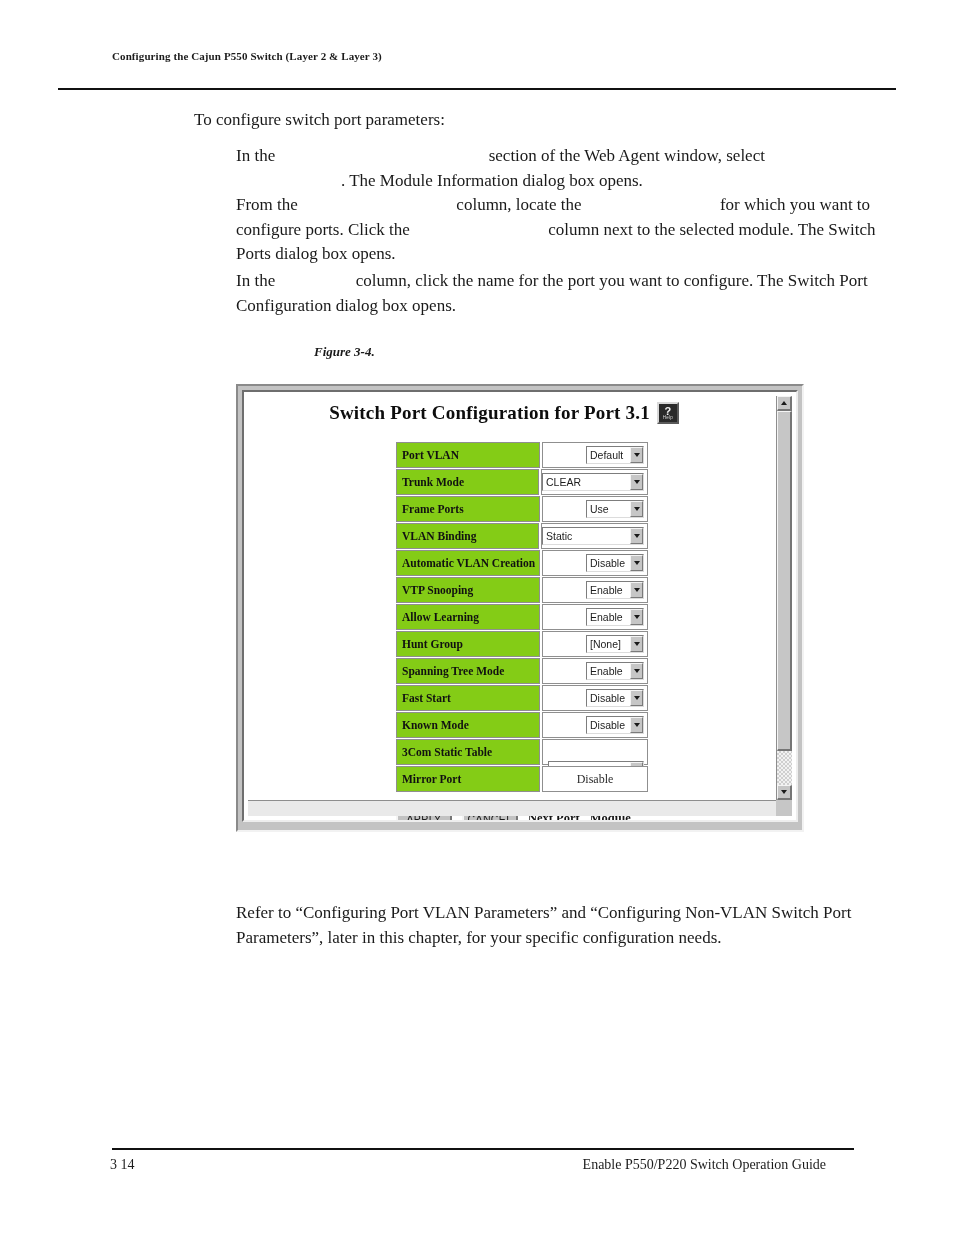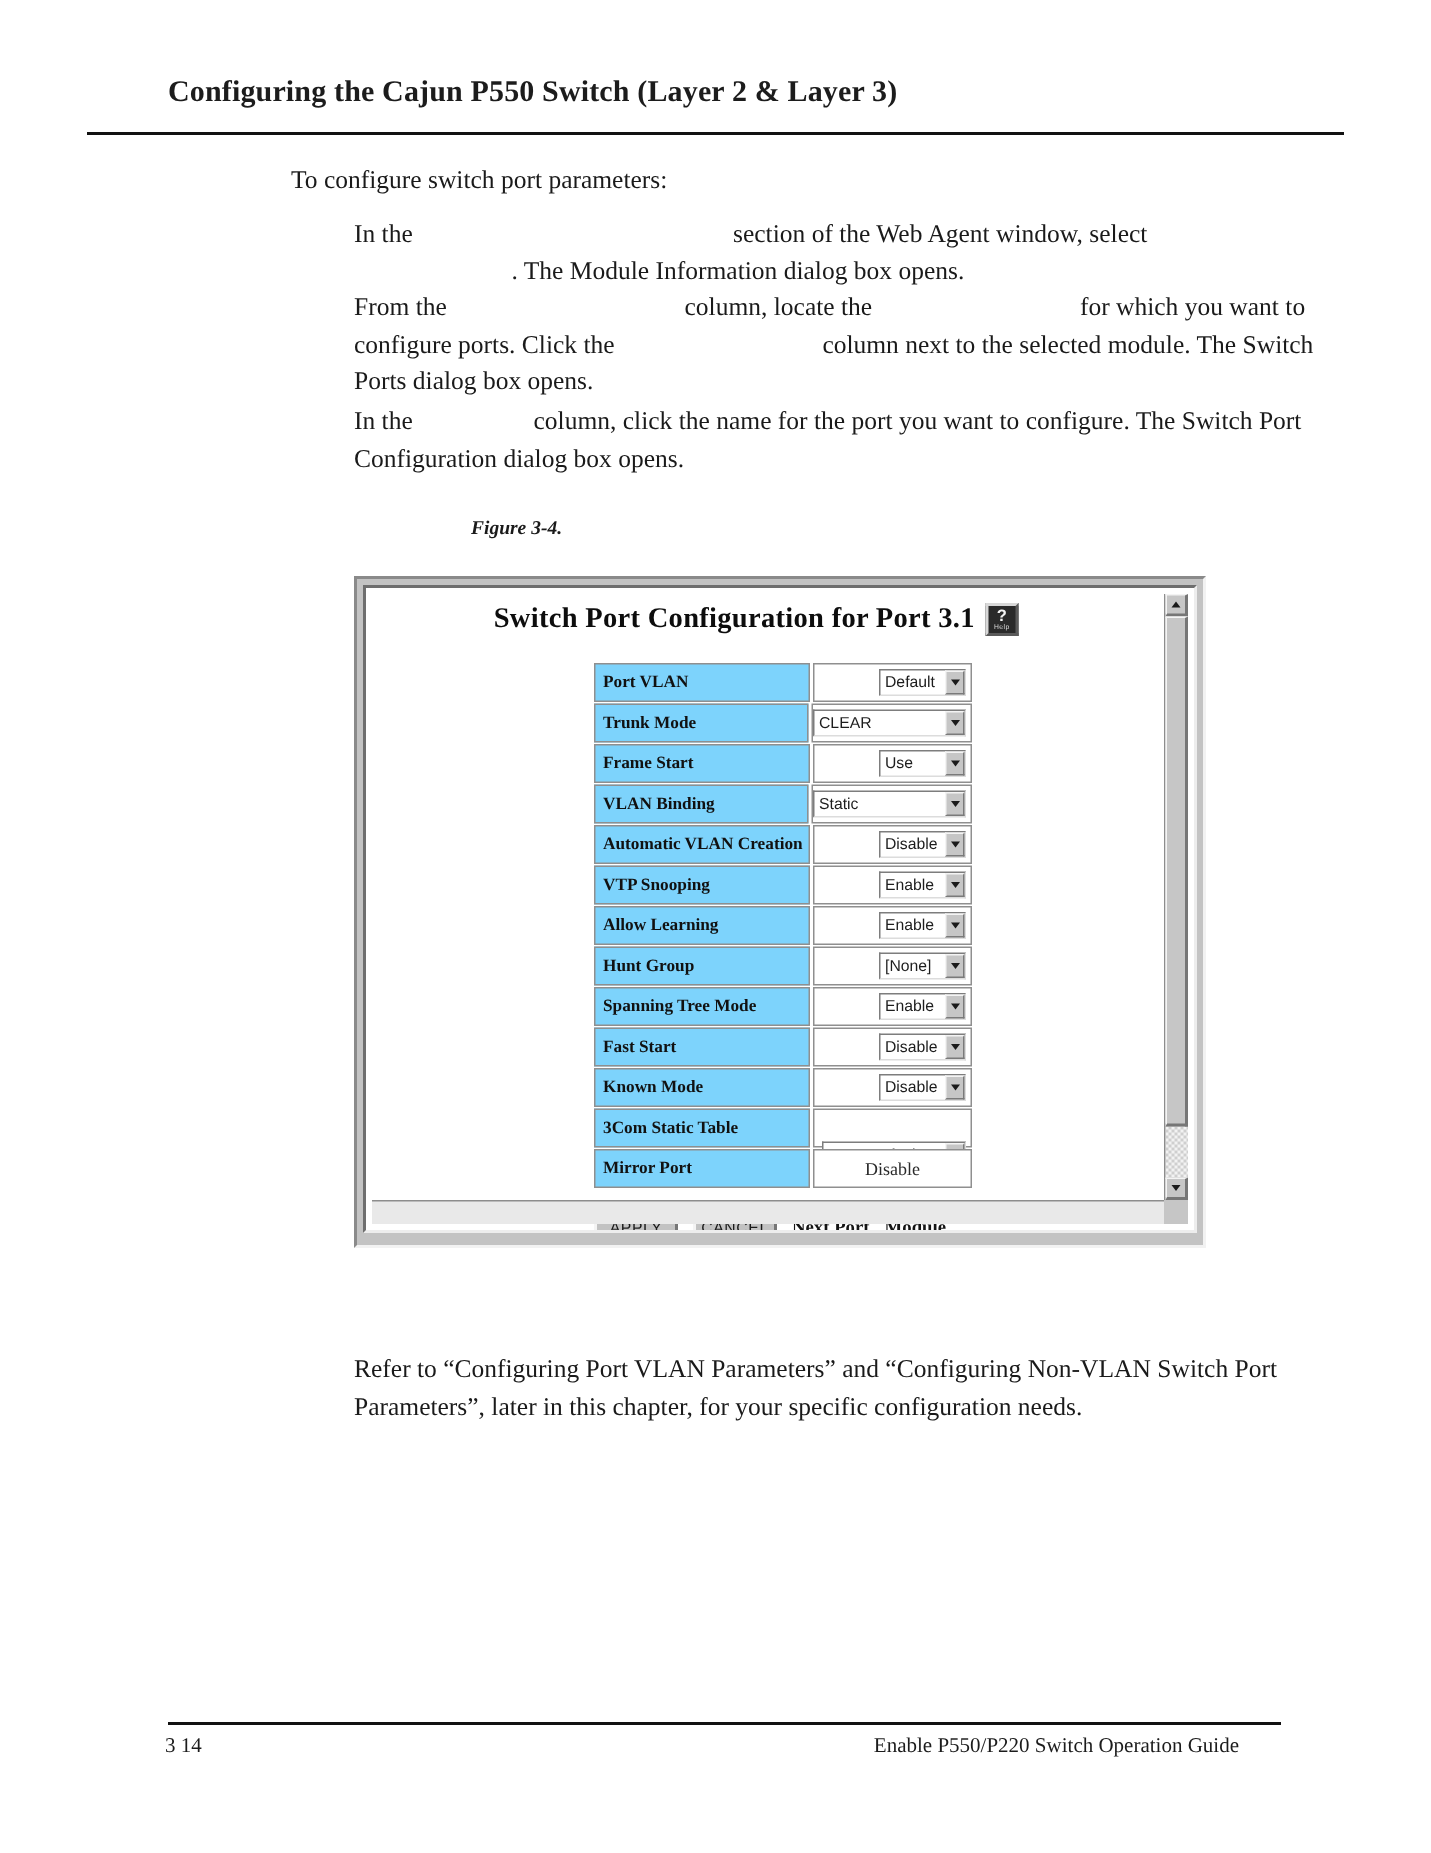--- a/index.html
+++ b/index.html
@@ -16,21 +16,21 @@
     color: #1a1a1a;
     overflow: hidden;
   }
 
   
   .page-header {
     position: absolute;
     left: 112px;
     top: 50px;
     width: 742px;
-    font-size: 20px;
+    font-size: 11px;
     font-weight: bold;
     letter-spacing: 0.1px;
     color: #1c1c1c;
   }
   .header-rule {
     position: absolute;
     left: 58px;
     top: 88px;
     width: 838px;
     height: 2px;
@@ -178,21 +178,21 @@
     width: 144px;
     border: 1px solid #8f8f8f;
     box-sizing: border-box;
     display: flex;
     align-items: center;
     padding-left: 5px;
     font-family: "Liberation Serif", "DejaVu Serif", serif;
     font-size: 11.5px;
     font-weight: bold;
     color: #111111;
-    background: #7dd3fc;
+    background: #84cc16;
     white-space: nowrap;
   }
   .param-value {
     flex: 1;
     margin-left: 2px;
     border: 1px solid #8f8f8f;
     box-sizing: border-box;
     display: flex;
     align-items: center;
     justify-content: flex-end;
@@ -450,21 +450,21 @@
         <div class="param-row">
           <div class="param-label">Trunk Mode</div>
           <div class="param-value">
             <div class="select-widget sw-w102">
               <span class="select-text">CLEAR</span>
               <span class="select-arrow"></span>
             </div>
           </div>
         </div>
         <div class="param-row">
-          <div class="param-label">Frame Start</div>
+          <div class="param-label">Frame Ports</div>
           <div class="param-value">
             <div class="select-widget sw-w58">
               <span class="select-text">Use</span>
               <span class="select-arrow"></span>
             </div>
           </div>
         </div>
         <div class="param-row">
           <div class="param-label">VLAN Binding</div>
           <div class="param-value">

